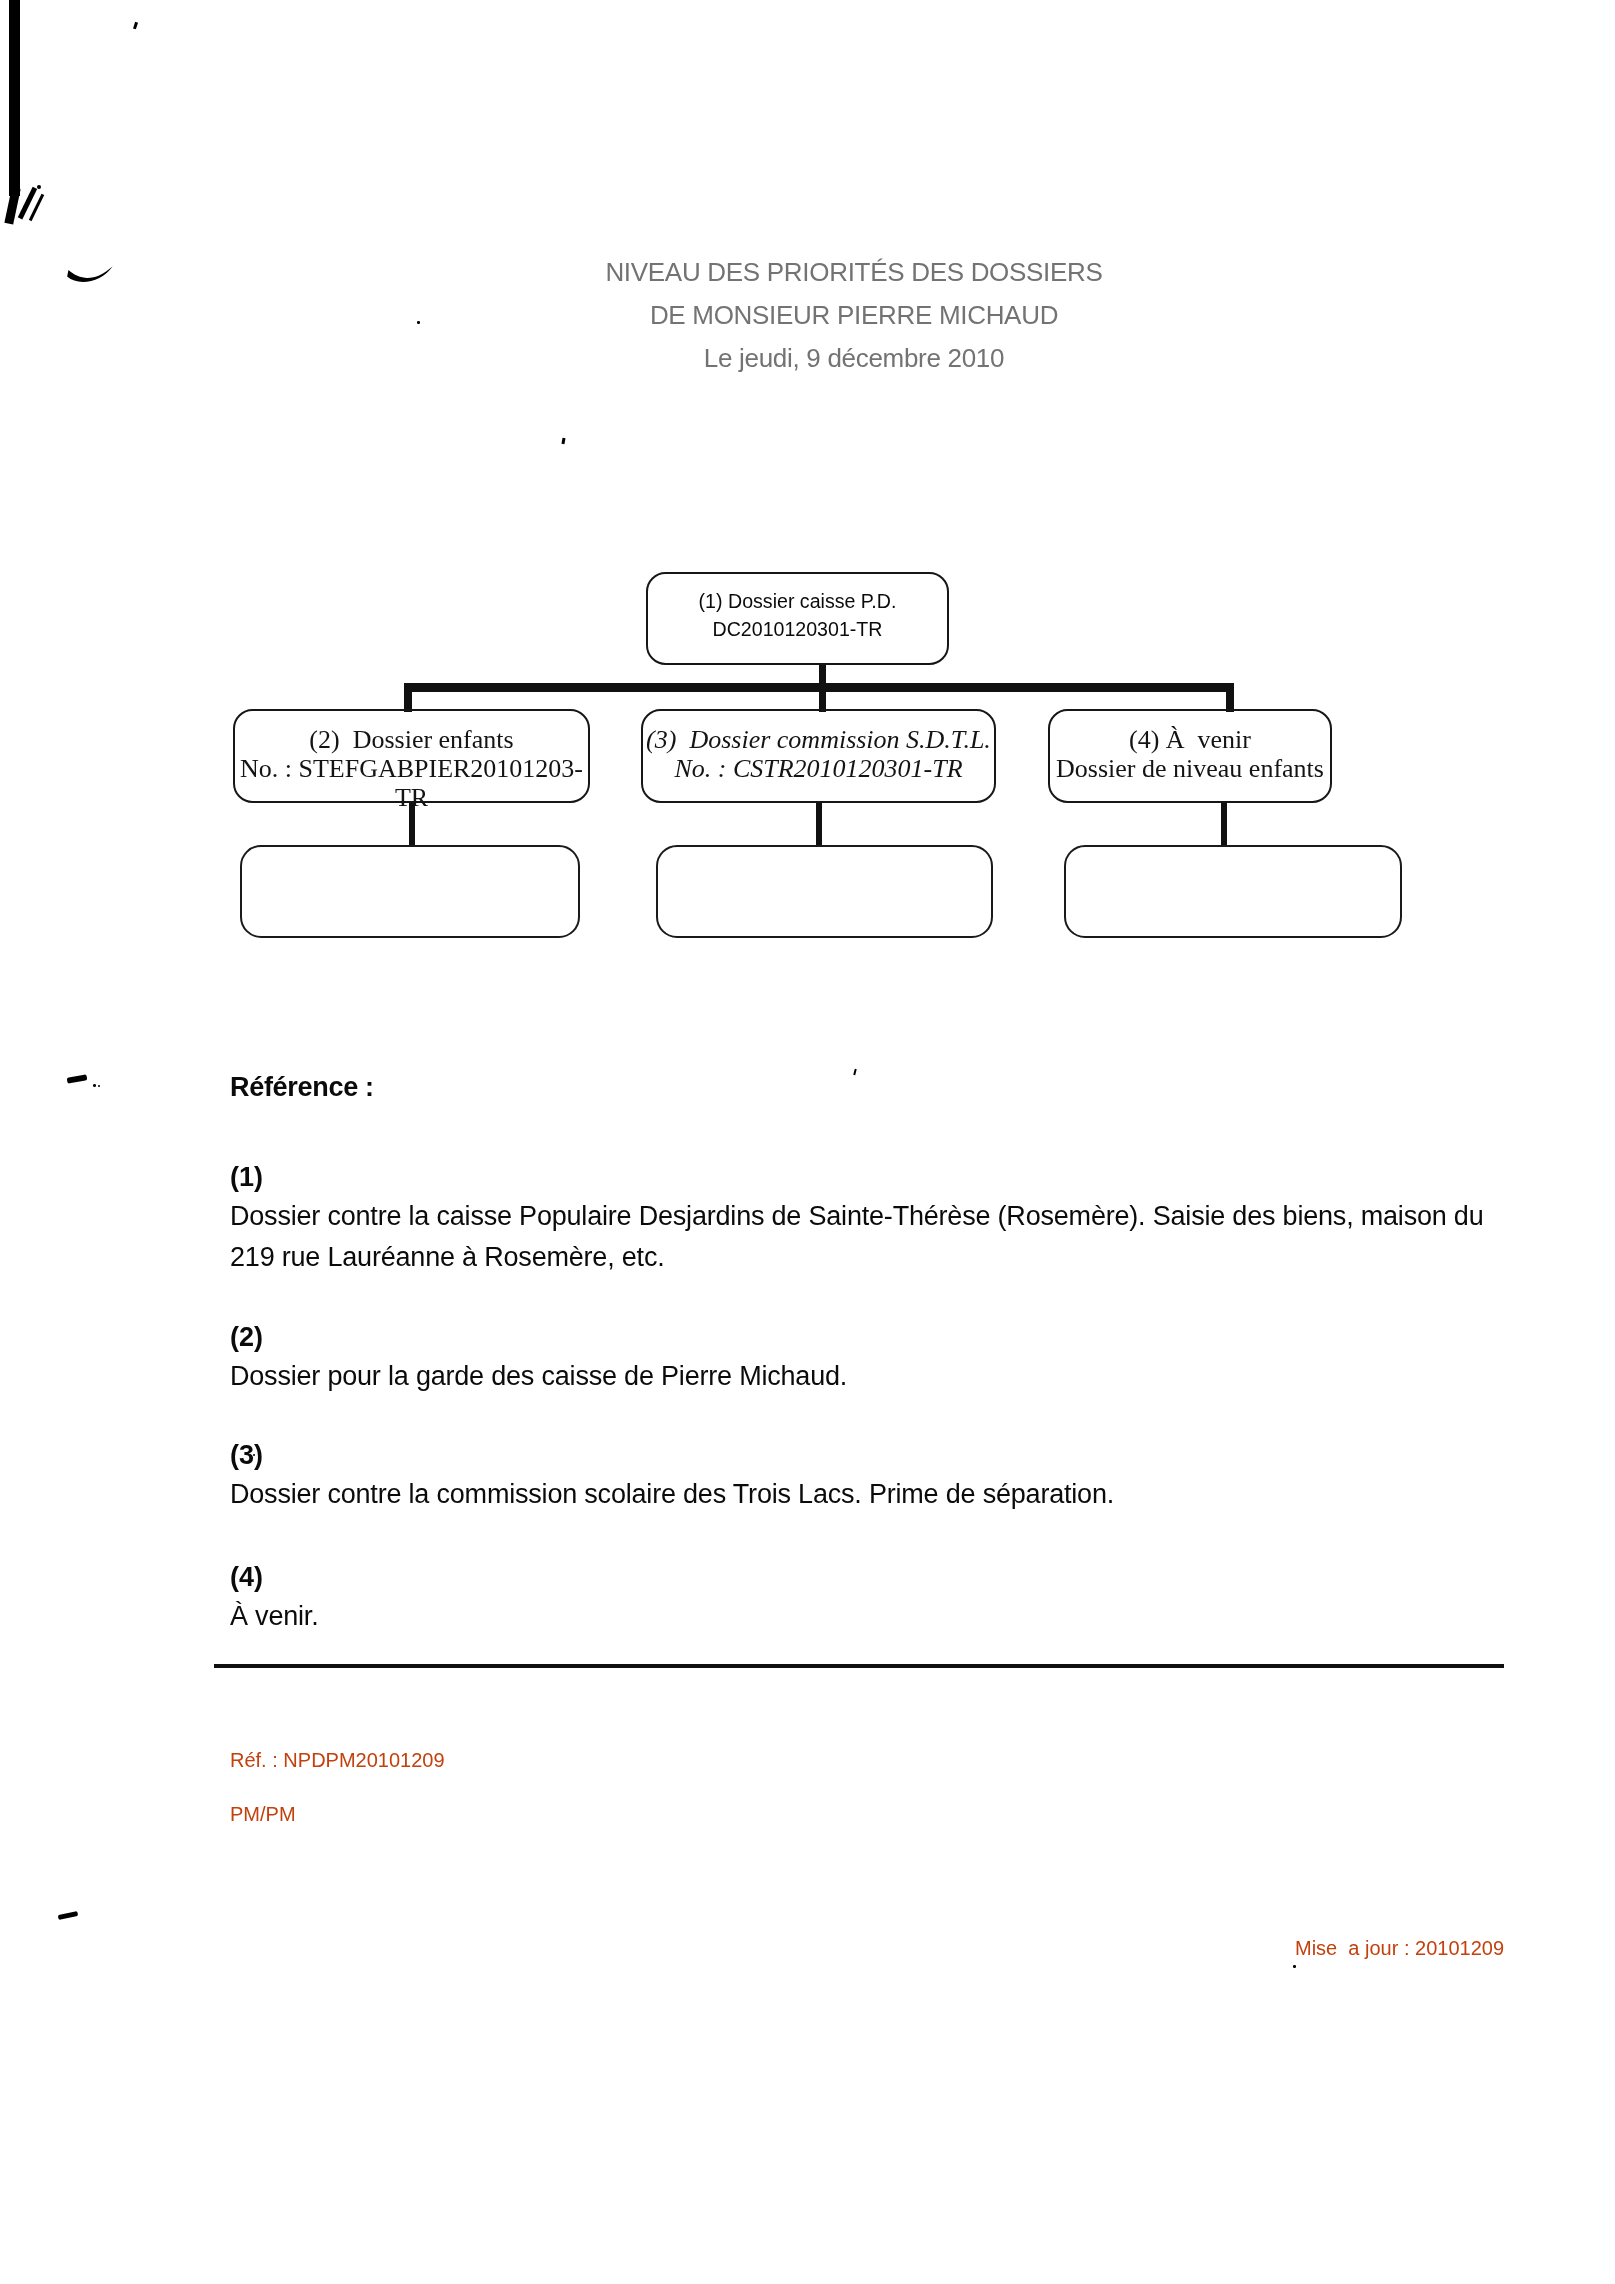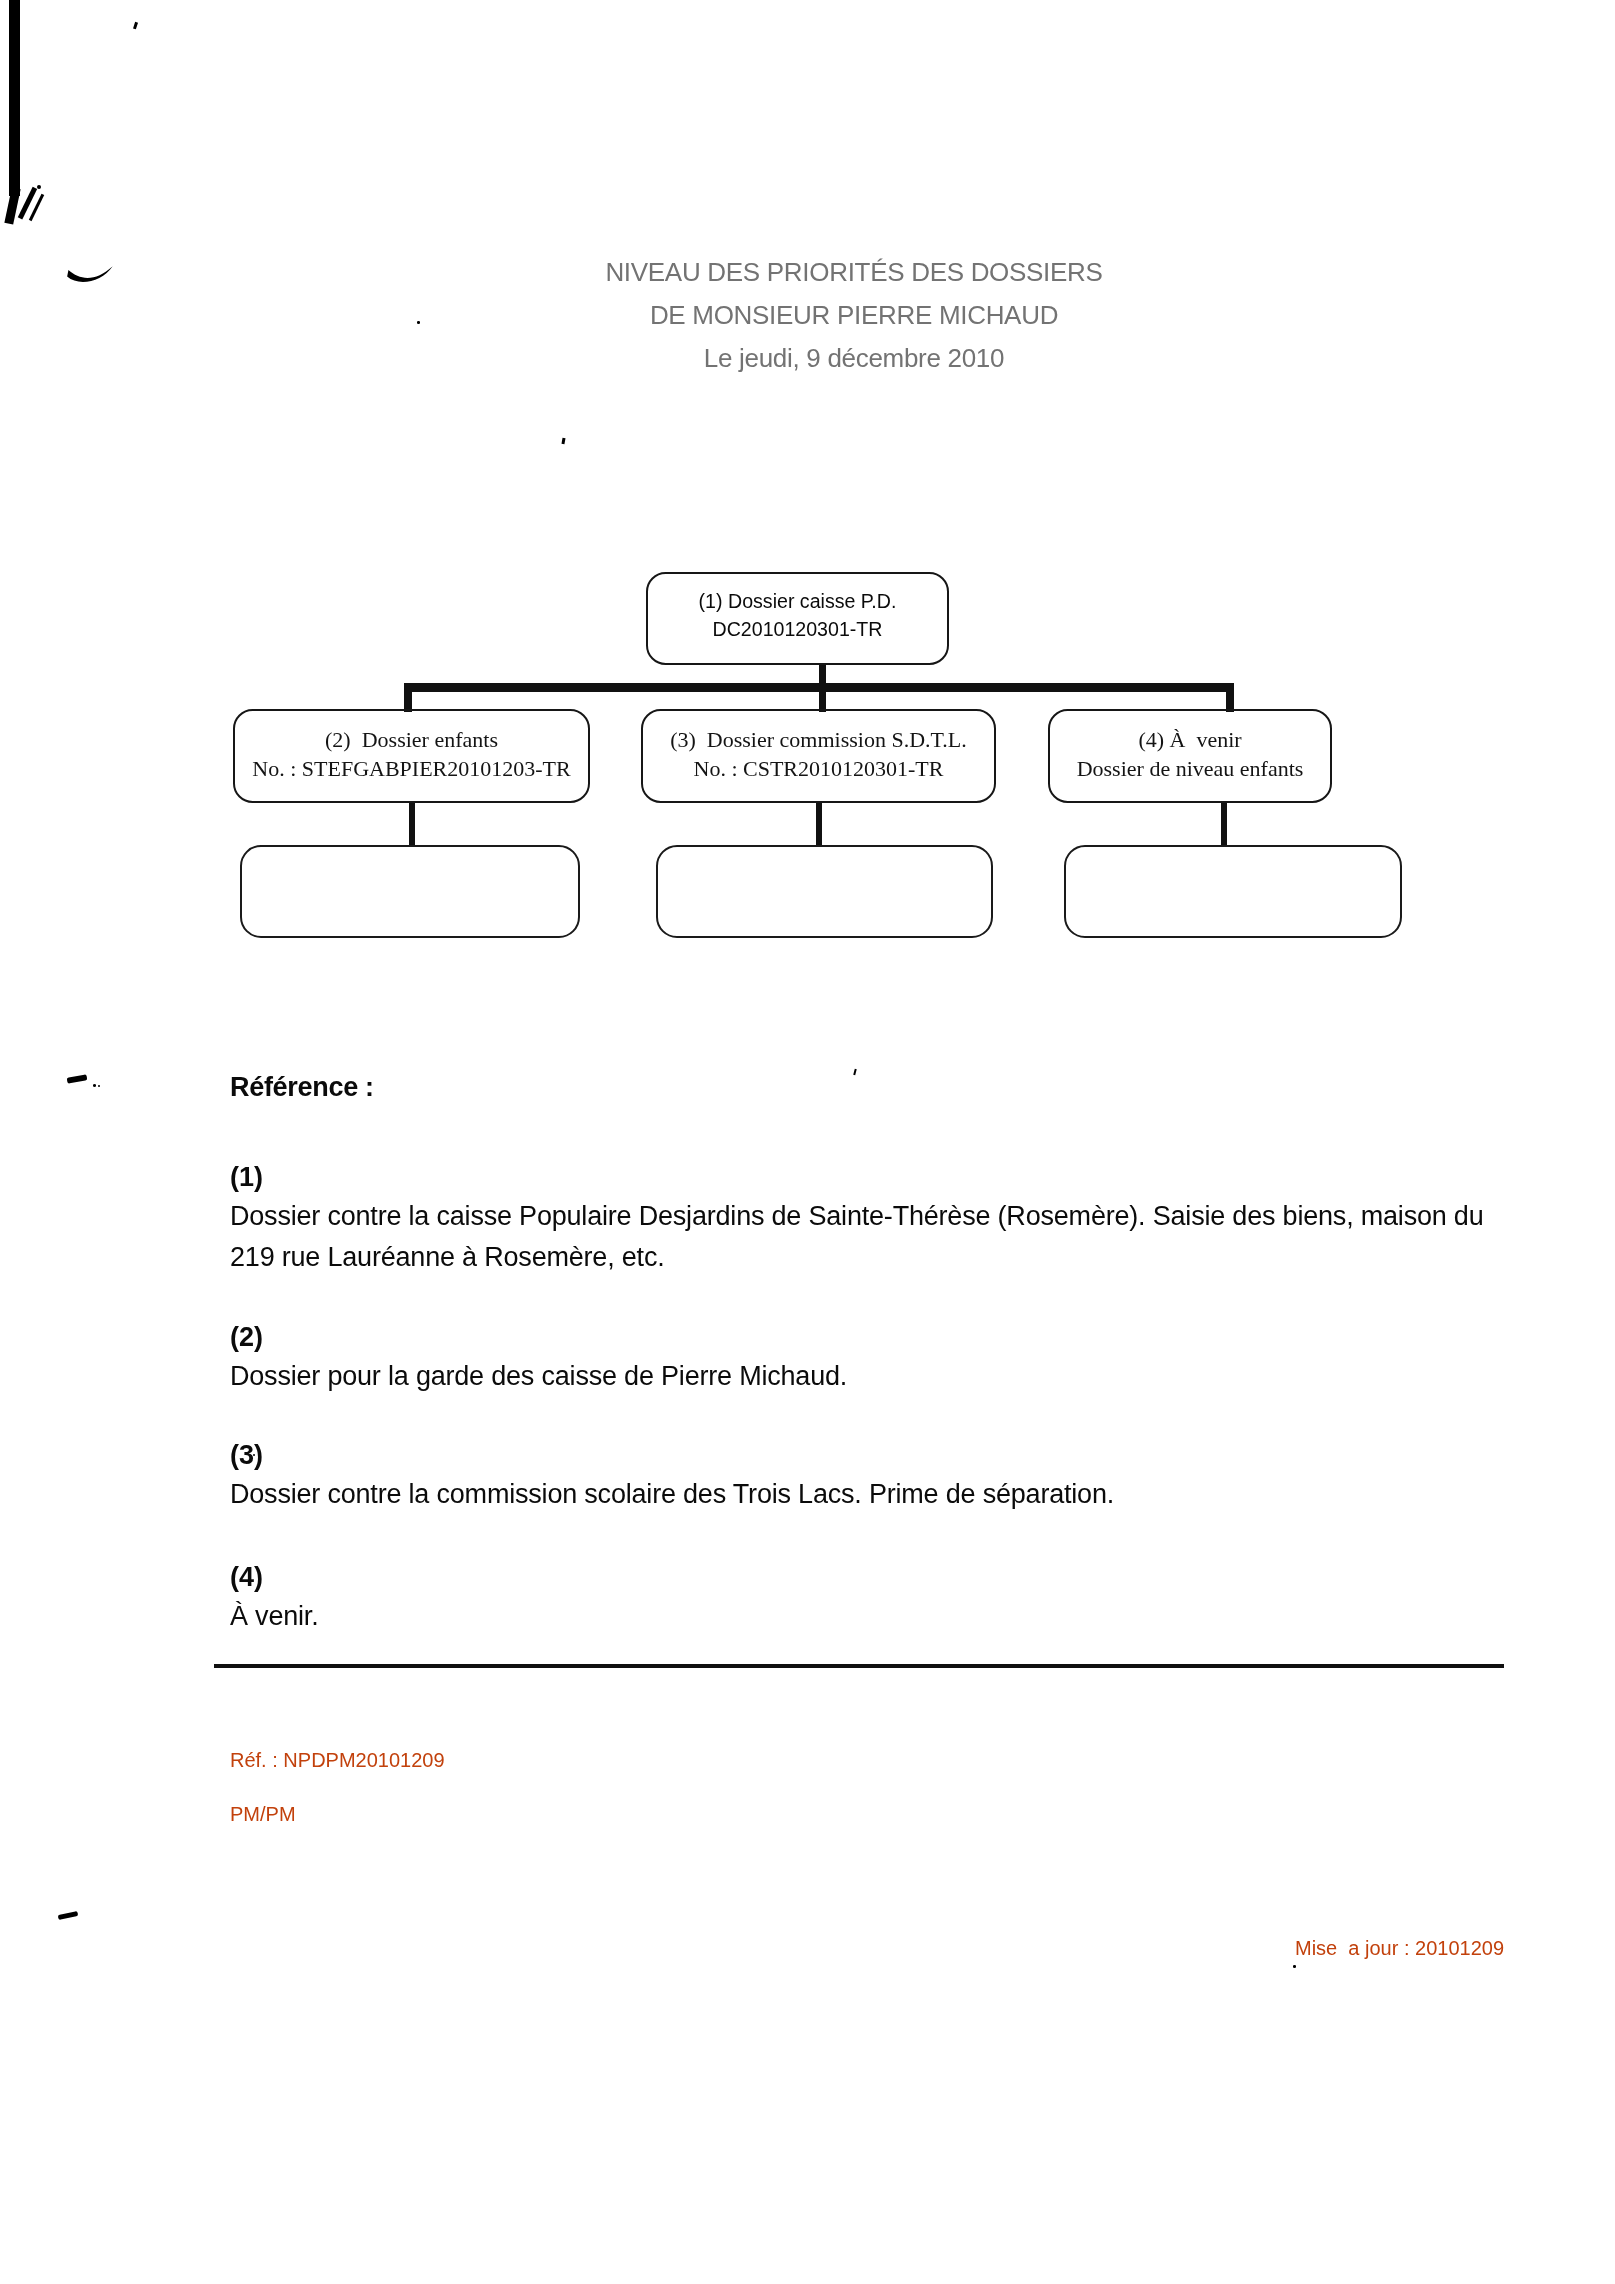--- a/index.html
+++ b/index.html
@@ -15,23 +15,23 @@
     font-size:26px;line-height:43px;letter-spacing:-0.3px;color:#737373;
   }
   
   .obox{
     border:2.6px solid #161616;border-radius:19.6px;background:transparent;
     text-align:center;box-sizing:border-box;
   }
   .obox .bline{white-space:pre-wrap;}
   .root-box{left:646px;top:572px;width:303px;height:93px;
     font-size:19.6px;line-height:28px;padding-top:13px;font-family:"Liberation Sans",sans-serif;}
-  .child-box{font-family:"Liberation Serif",serif;font-size:22px;line-height:29px;padding-top:14.3px;color:#141414;}
+  .child-box{font-family:"Liberation Serif",serif;font-size:26px;line-height:29px;padding-top:14.3px;color:#141414;}
   .cb1{left:233px;top:709px;width:357px;height:94px;}
-  .cb2{left:641px;top:709px;width:355px;height:94px;}
+  .cb2{left:641px;top:709px;width:355px;height:94px;font-style:italic;}
   .cb3{left:1048px;top:709px;width:284px;height:94px;}
   .empty-box{border:2.6px solid #1a1a1a;border-radius:21px;}
   .eb1{left:240px;top:845px;width:340px;height:93px;}
   .eb2{left:656px;top:845px;width:337px;height:93px;}
   .eb3{left:1064px;top:845px;width:338px;height:93px;}
   .conn{background:#111;}
   
   .ref-heading{left:230px;top:1072px;font-size:27px;font-weight:bold;letter-spacing:-0.3px;}
   .ref-item{left:230px;width:1278px;}
   .ref-num{font-size:27px;font-weight:bold;line-height:37px;}

